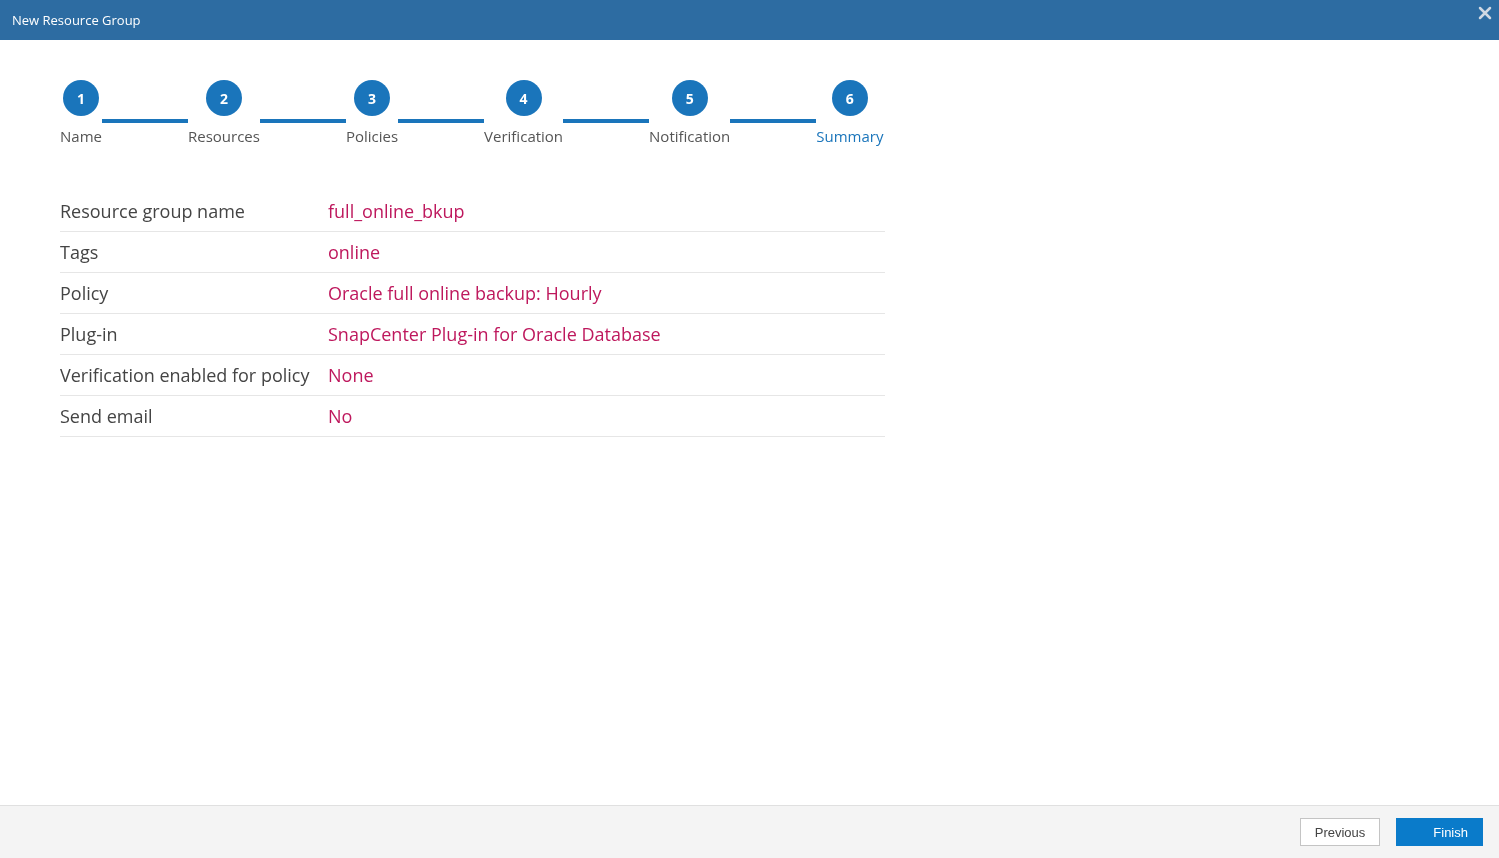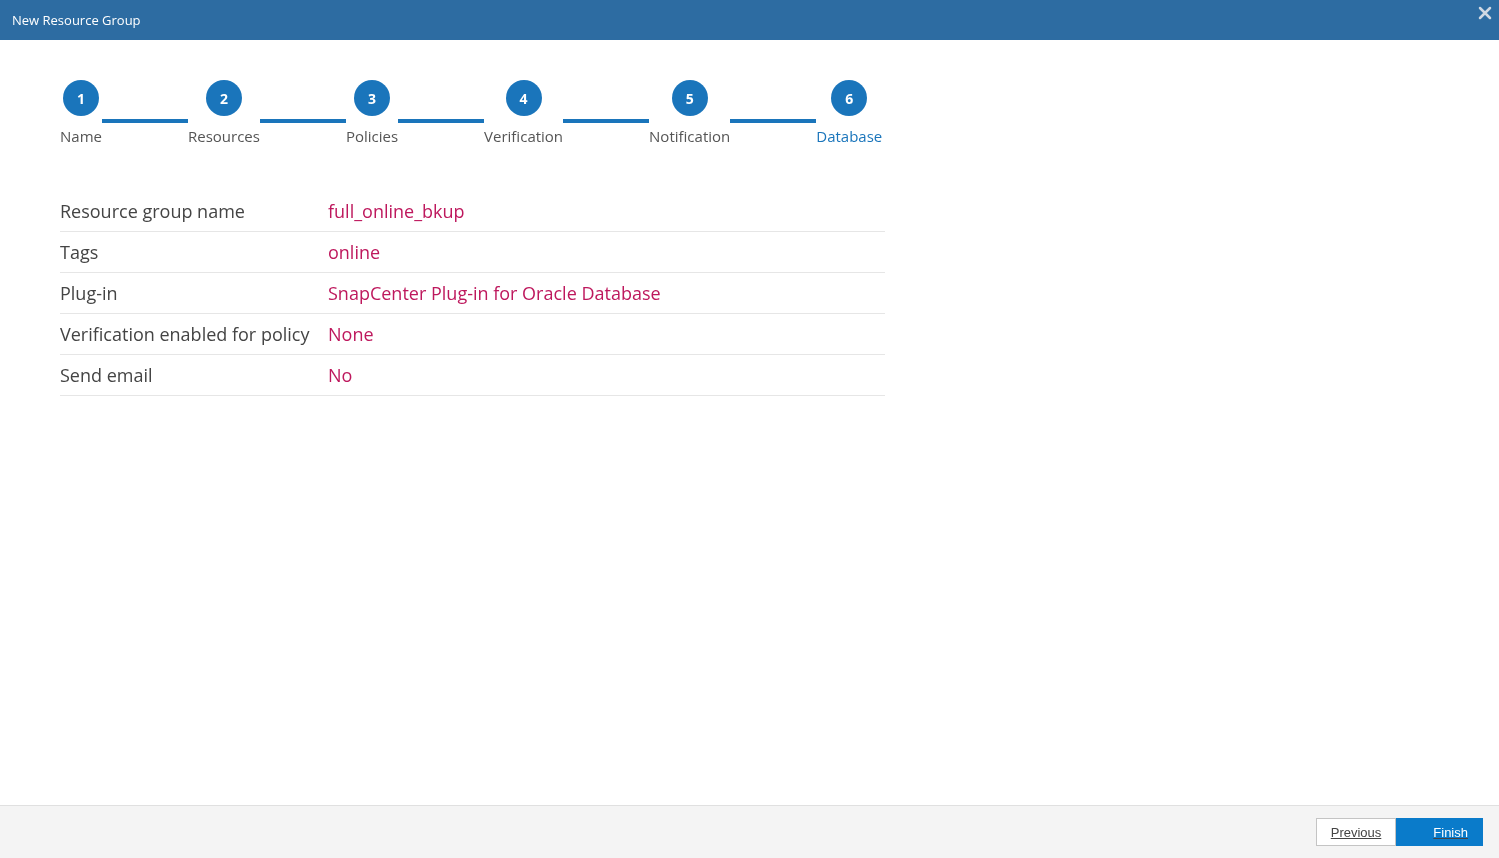--- a/index.html
+++ b/index.html
@@ -112,22 +112,21 @@
     margin-left: 32px;
   }
   
   .footer {
     flex: 0 0 auto;
     border-top: 1px solid #e0e0e0;
     background: #f4f4f4;
     padding: 12px 16px;
     display: flex;
     justify-content: flex-end;
-    gap: 0;
-    text-decoration: underline;
+    gap: 16px;
   }
   .btn {
     height: 28px;
     min-width: 64px;
     padding: 0 14px;
     font-size: 13px;
     border: 1px solid #c4c4c4;
     background: #fff;
     color: #444;
     cursor: pointer;
@@ -190,34 +189,38 @@
       <div class="step-wrap">
         <div class="step">
           <div class="circle">5</div>
           <div class="label">Notification</div>
         </div>
         <div class="connector"></div>
       </div>
       <div class="step-wrap">
         <div class="step active">
           <div class="circle">6</div>
-          <div class="label">Database</div>
+          <div class="label">Summary</div>
         </div>
       </div>
     </div>
 
     <table class="summary">
       <tbody>
         <tr>
           <td class="key">Resource group name</td>
           <td class="val">full_online_bkup</td>
         </tr>
         <tr>
           <td class="key">Tags</td>
           <td class="val">online</td>
+        </tr>
+        <tr>
+          <td class="key">Policy</td>
+          <td class="val">Oracle full online backup: Hourly</td>
         </tr>
         <tr>
           <td class="key">Plug-in</td>
           <td class="val">SnapCenter Plug-in for Oracle Database</td>
         </tr>
         <tr>
           <td class="key">Verification enabled for policy</td>
           <td class="val">None</td>
         </tr>
         <tr>

